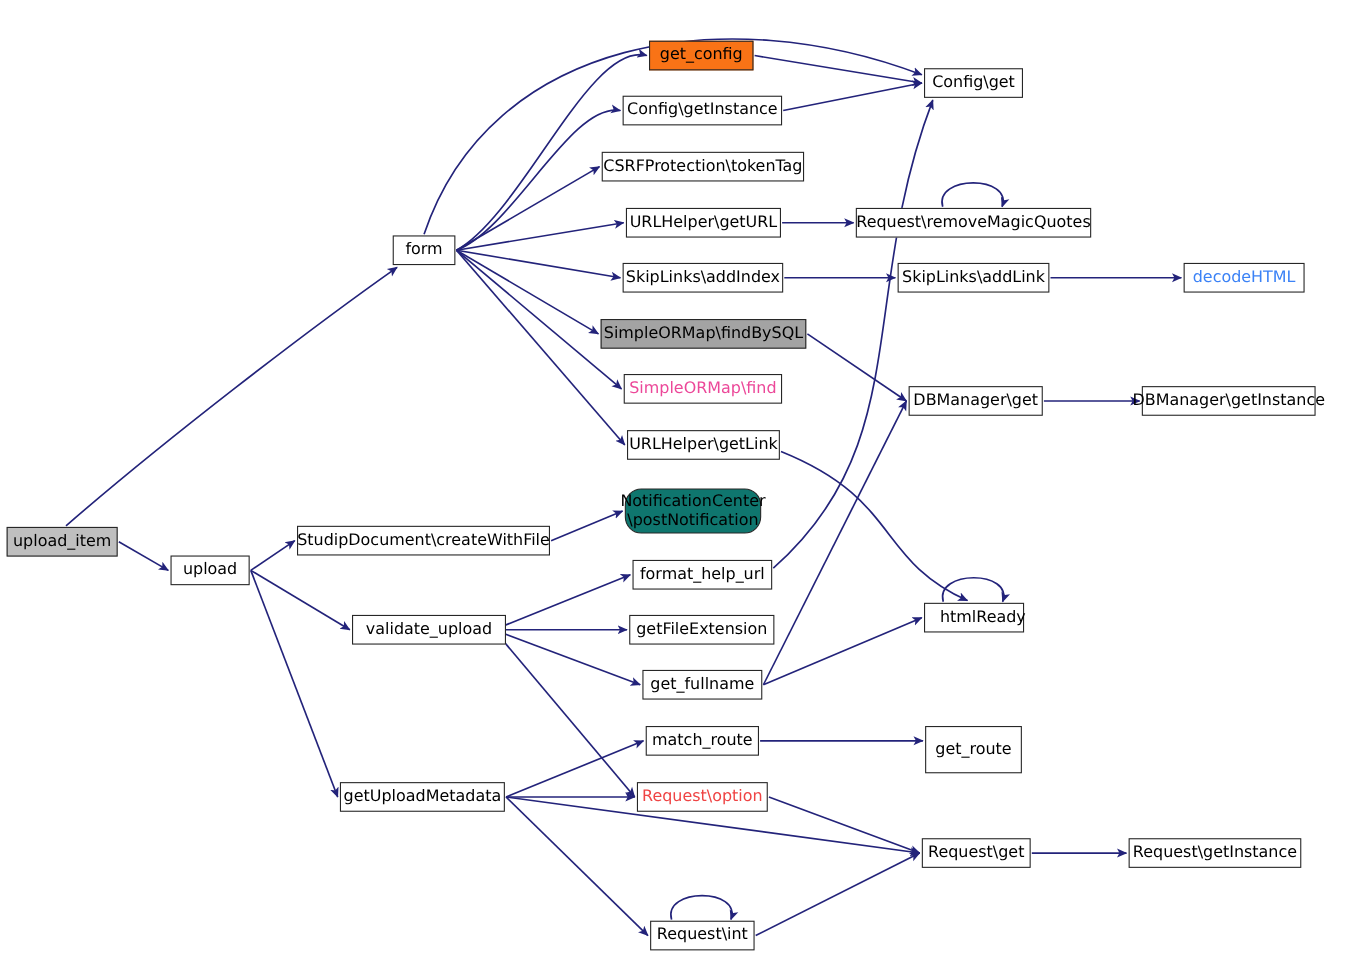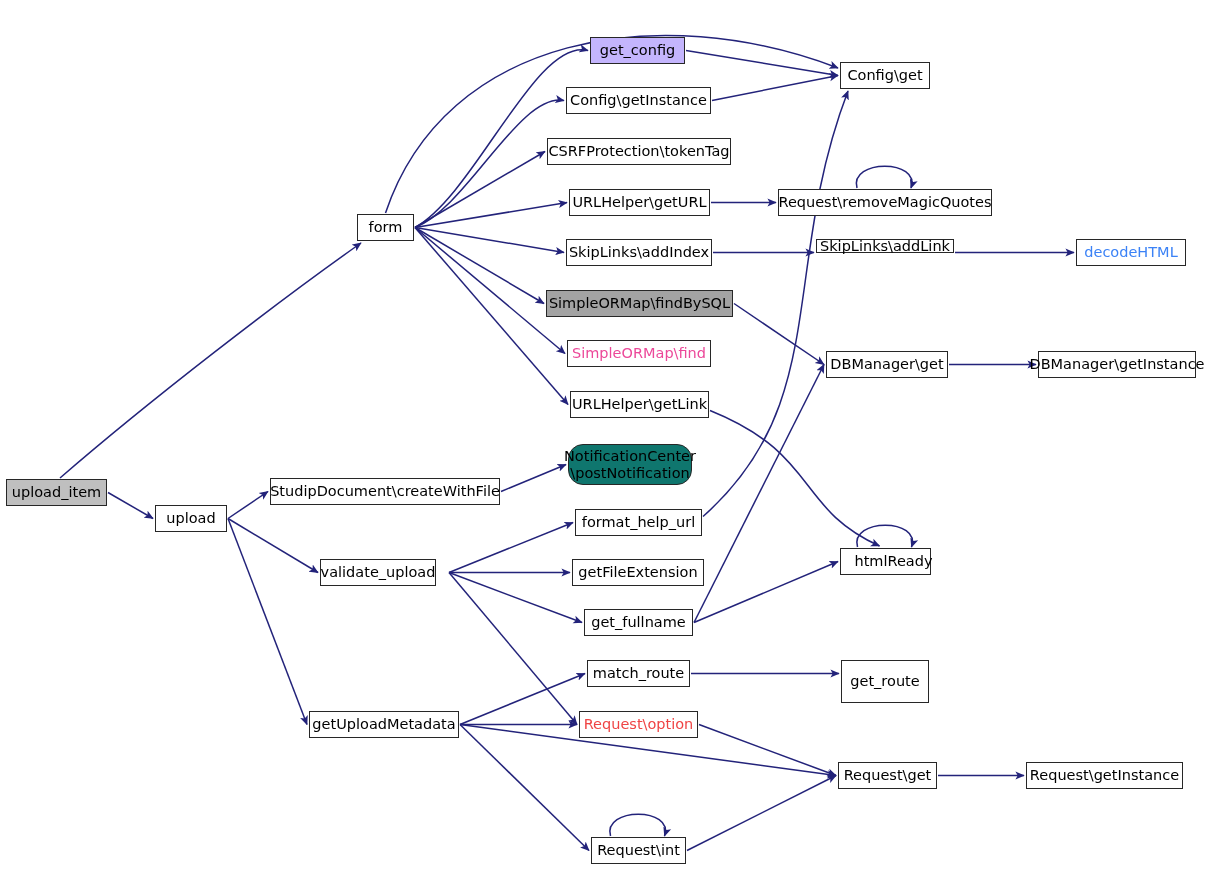--- a/index.html
+++ b/index.html
@@ -61,42 +61,42 @@
       <path d="M 460 724.5 L 589 850.5" fill="none" stroke="#23237a" stroke-width="1.5" marker-end="url(#arrow)"></path>
       <path d="M 699 724.5 L 836 775.5" fill="none" stroke="#23237a" stroke-width="1.5" marker-end="url(#arrow)"></path>
       <path d="M 610.5 836 C 602.5 807 674.5 807 664.5 836" fill="none" stroke="#23237a" stroke-width="1.5" marker-end="url(#arrow)"></path>
       <path d="M 687 850.5 L 836 775.5" fill="none" stroke="#23237a" stroke-width="1.5" marker-end="url(#arrow)"></path>
       <path d="M 938 775.5 L 1024 775.5" fill="none" stroke="#23237a" stroke-width="1.5" marker-end="url(#arrow)"></path>
     </svg>
   <div id="nodes">
       <div class="node root" style="left: 6px; top: 479px; width: 101px; height: 27px; border-color: rgb(39, 39, 39); background: rgb(191, 191, 191); color: rgb(0, 0, 0);">upload_item</div>
       <div class="node" style="left: 155px; top: 505px; width: 72px; height: 27px; border-color: rgb(39, 39, 39); background: rgb(255, 255, 255); color: rgb(0, 0, 0);">upload</div>
       <div class="node" style="left: 357px; top: 214px; width: 57px; height: 27px; border-color: rgb(39, 39, 39); background: rgb(255, 255, 255); color: rgb(0, 0, 0);">form</div>
-      <div class="node" style="left: 590px; top: 37px; width: 95px; height: 27px; border-color: rgb(39, 39, 39); background: #c4b5fd; color: rgb(0, 0, 0);">get_config</div>
+      <div class="node" style="left: 590px; top: 37px; width: 95px; height: 27px; border-color: rgb(39, 39, 39); background: #f97316; color: rgb(0, 0, 0);">get_config</div>
       <div class="node" style="left: 566px; top: 87px; width: 145px; height: 27px; border-color: rgb(39, 39, 39); background: rgb(255, 255, 255); color: rgb(0, 0, 0);">Config\getInstance</div>
       <div class="node" style="left: 547px; top: 138px; width: 184px; height: 27px; border-color: rgb(39, 39, 39); background: rgb(255, 255, 255); color: rgb(0, 0, 0);">CSRFProtection\tokenTag</div>
       <div class="node" style="left: 569px; top: 189px; width: 141px; height: 27px; border-color: rgb(39, 39, 39); background: rgb(255, 255, 255); color: rgb(0, 0, 0);">URLHelper\getURL</div>
       <div class="node" style="left: 566px; top: 239px; width: 146px; height: 27px; border-color: rgb(39, 39, 39); background: rgb(255, 255, 255); color: rgb(0, 0, 0);">SkipLinks\addIndex</div>
       <div class="node" style="left: 546px; top: 290px; width: 187px; height: 27px; border-color: rgb(39, 39, 39); background: #a3a3a3; color: rgb(0, 0, 0);">SimpleORMap\findBySQL</div>
       <div class="node" style="left: 567px; top: 340px; width: 144px; height: 27px; border-color: rgb(39, 39, 39); background: rgb(255, 255, 255); color: #ec4899;">SimpleORMap\find</div>
       <div class="node" style="left: 570px; top: 391px; width: 139px; height: 27px; border-color: rgb(39, 39, 39); background: rgb(255, 255, 255); color: rgb(0, 0, 0);">URLHelper\getLink</div>
       <div class="node" style="left: 568px; top: 444px; width: 124px; height: 41px; border-color: rgb(39, 39, 39); background: #0f766e; color: rgb(0, 0, 0); border-radius: 15px;">NotificationCenter
 \postNotification</div>
       <div class="node" style="left: 270px; top: 478px; width: 230px; height: 27px; border-color: rgb(39, 39, 39); background: rgb(255, 255, 255); color: rgb(0, 0, 0);">StudipDocument\createWithFile</div>
       <div class="node" style="left: 575px; top: 509px; width: 127px; height: 27px; border-color: rgb(39, 39, 39); background: rgb(255, 255, 255); color: rgb(0, 0, 0);">format_help_url</div>
-      <div class="node" style="left: 320px; top: 559px; width: 116px; height: 27px; border-color: rgb(39, 39, 39); background: rgb(255, 255, 255); color: rgb(0, 0, 0);">validate_upload</div>
+      <div class="node" style="left: 320px; top: 559px; width: 140px; height: 27px; border-color: rgb(39, 39, 39); background: rgb(255, 255, 255); color: rgb(0, 0, 0);">validate_upload</div>
       <div class="node" style="left: 572px; top: 559px; width: 132px; height: 27px; border-color: rgb(39, 39, 39); background: rgb(255, 255, 255); color: rgb(0, 0, 0);">getFileExtension</div>
       <div class="node" style="left: 584px; top: 609px; width: 109px; height: 27px; border-color: rgb(39, 39, 39); background: rgb(255, 255, 255); color: rgb(0, 0, 0);">get_fullname</div>
       <div class="node" style="left: 587px; top: 660px; width: 103px; height: 27px; border-color: rgb(39, 39, 39); background: rgb(255, 255, 255); color: rgb(0, 0, 0);">match_route</div>
       <div class="node" style="left: 309px; top: 711px; width: 150px; height: 27px; border-color: rgb(39, 39, 39); background: rgb(255, 255, 255); color: rgb(0, 0, 0);">getUploadMetadata</div>
       <div class="node" style="left: 579px; top: 711px; width: 119px; height: 27px; border-color: rgb(39, 39, 39); background: rgb(255, 255, 255); color: #ef4444;">Request\option</div>
       <div class="node" style="left: 591px; top: 837px; width: 95px; height: 27px; border-color: rgb(39, 39, 39); background: rgb(255, 255, 255); color: rgb(0, 0, 0);">Request\int</div>
       <div class="node" style="left: 840px; top: 62px; width: 90px; height: 27px; border-color: rgb(39, 39, 39); background: rgb(255, 255, 255); color: rgb(0, 0, 0);">Config\get</div>
       <div class="node" style="left: 778px; top: 189px; width: 214px; height: 27px; border-color: rgb(39, 39, 39); background: rgb(255, 255, 255); color: rgb(0, 0, 0);">Request\removeMagicQuotes</div>
-      <div class="node" style="left: 816px; top: 239px; width: 138px; height: 14px; border-color: rgb(39, 39, 39); background: rgb(255, 255, 255); color: rgb(0, 0, 0);">SkipLinks\addLink</div>
+      <div class="node" style="left: 816px; top: 239px; width: 138px; height: 27px; border-color: rgb(39, 39, 39); background: rgb(255, 255, 255); color: rgb(0, 0, 0);">SkipLinks\addLink</div>
       <div class="node" style="left: 1076px; top: 239px; width: 110px; height: 27px; border-color: rgb(39, 39, 39); background: rgb(255, 255, 255); color: #3b82f6;">decodeHTML</div>
       <div class="node" style="left: 826px; top: 351px; width: 122px; height: 27px; border-color: rgb(39, 39, 39); background: rgb(255, 255, 255); color: rgb(0, 0, 0);">DBManager\get</div>
       <div class="node" style="left: 1038px; top: 351px; width: 158px; height: 27px; border-color: rgb(39, 39, 39); background: rgb(255, 255, 255); color: rgb(0, 0, 0);">DBManager\getInstance</div>
       <div class="node" style="left: 840px; top: 548px; width: 91px; height: 27px; border-color: rgb(39, 39, 39); background: rgb(255, 255, 255); color: rgb(0, 0, 0); padding-left: 16px;">htmlReady</div>
       <div class="node" style="left: 841px; top: 660px; width: 88px; height: 43px; border-color: rgb(39, 39, 39); background: rgb(255, 255, 255); color: rgb(0, 0, 0);">get_route</div>
       <div class="node" style="left: 838px; top: 762px; width: 99px; height: 27px; border-color: rgb(39, 39, 39); background: rgb(255, 255, 255); color: rgb(0, 0, 0);">Request\get</div>
       <div class="node" style="left: 1026px; top: 762px; width: 157px; height: 27px; border-color: rgb(39, 39, 39); background: rgb(255, 255, 255); color: rgb(0, 0, 0);">Request\getInstance</div>
     </div>
 </div>
 

